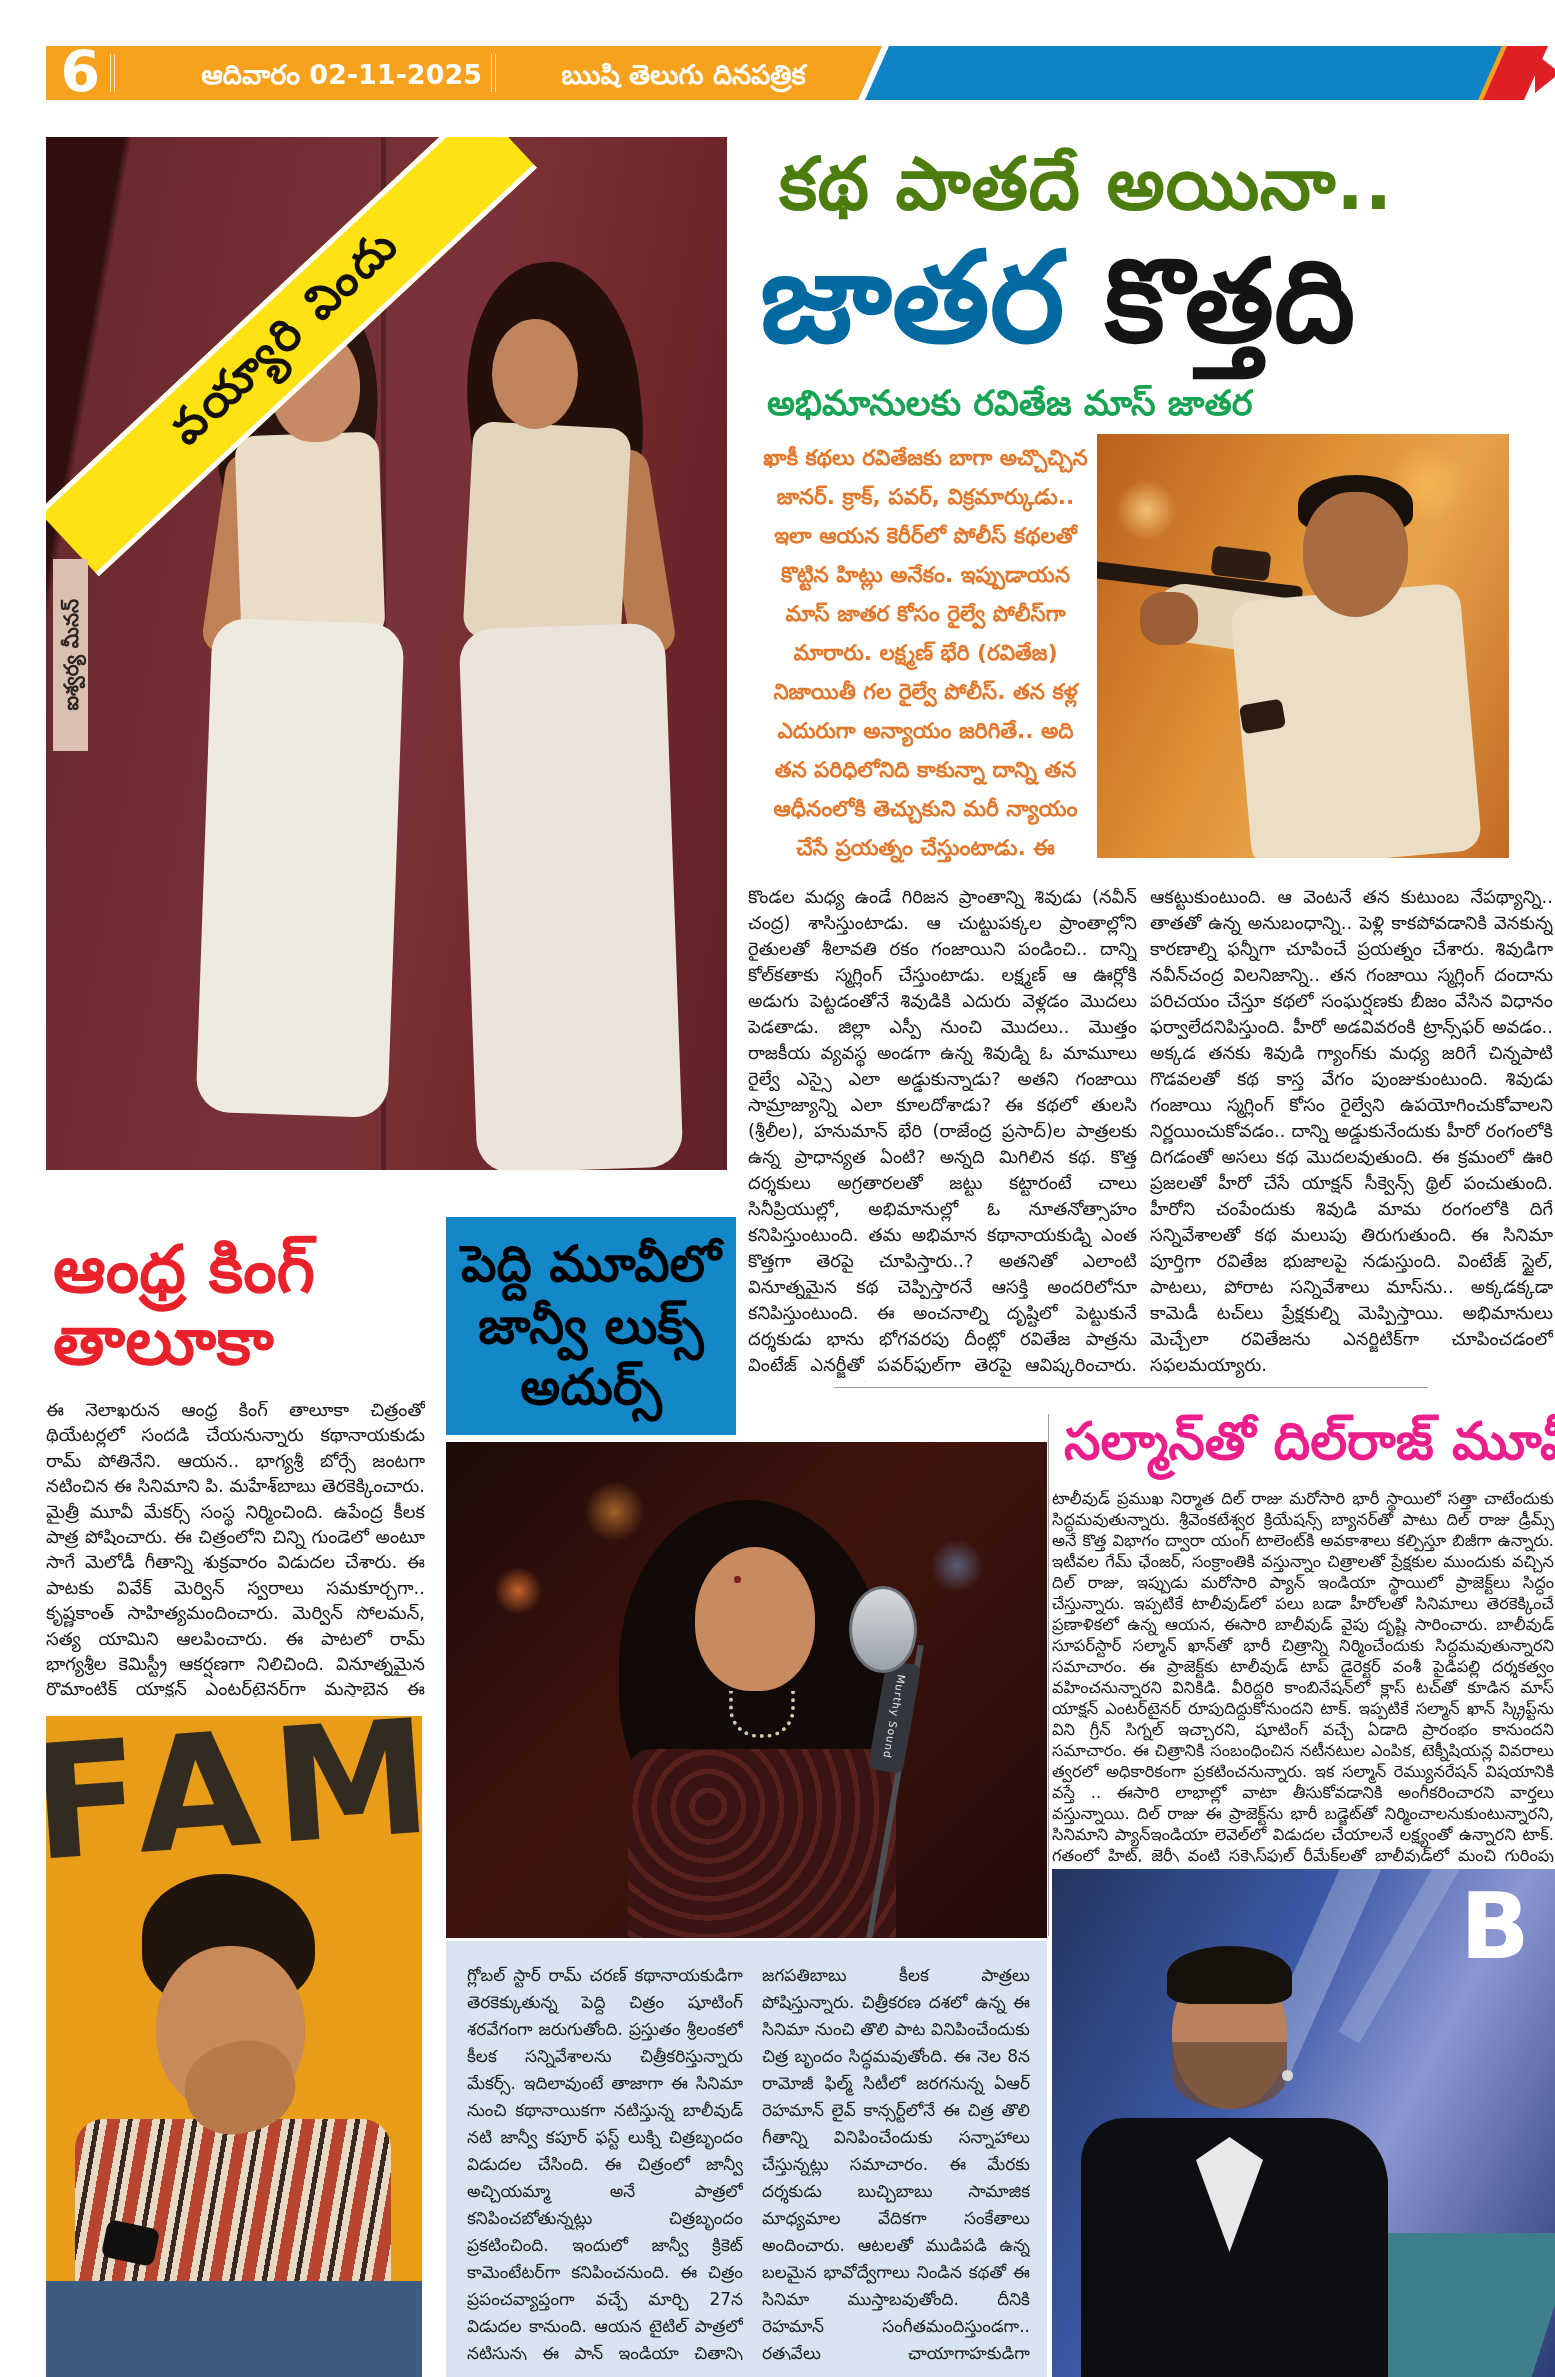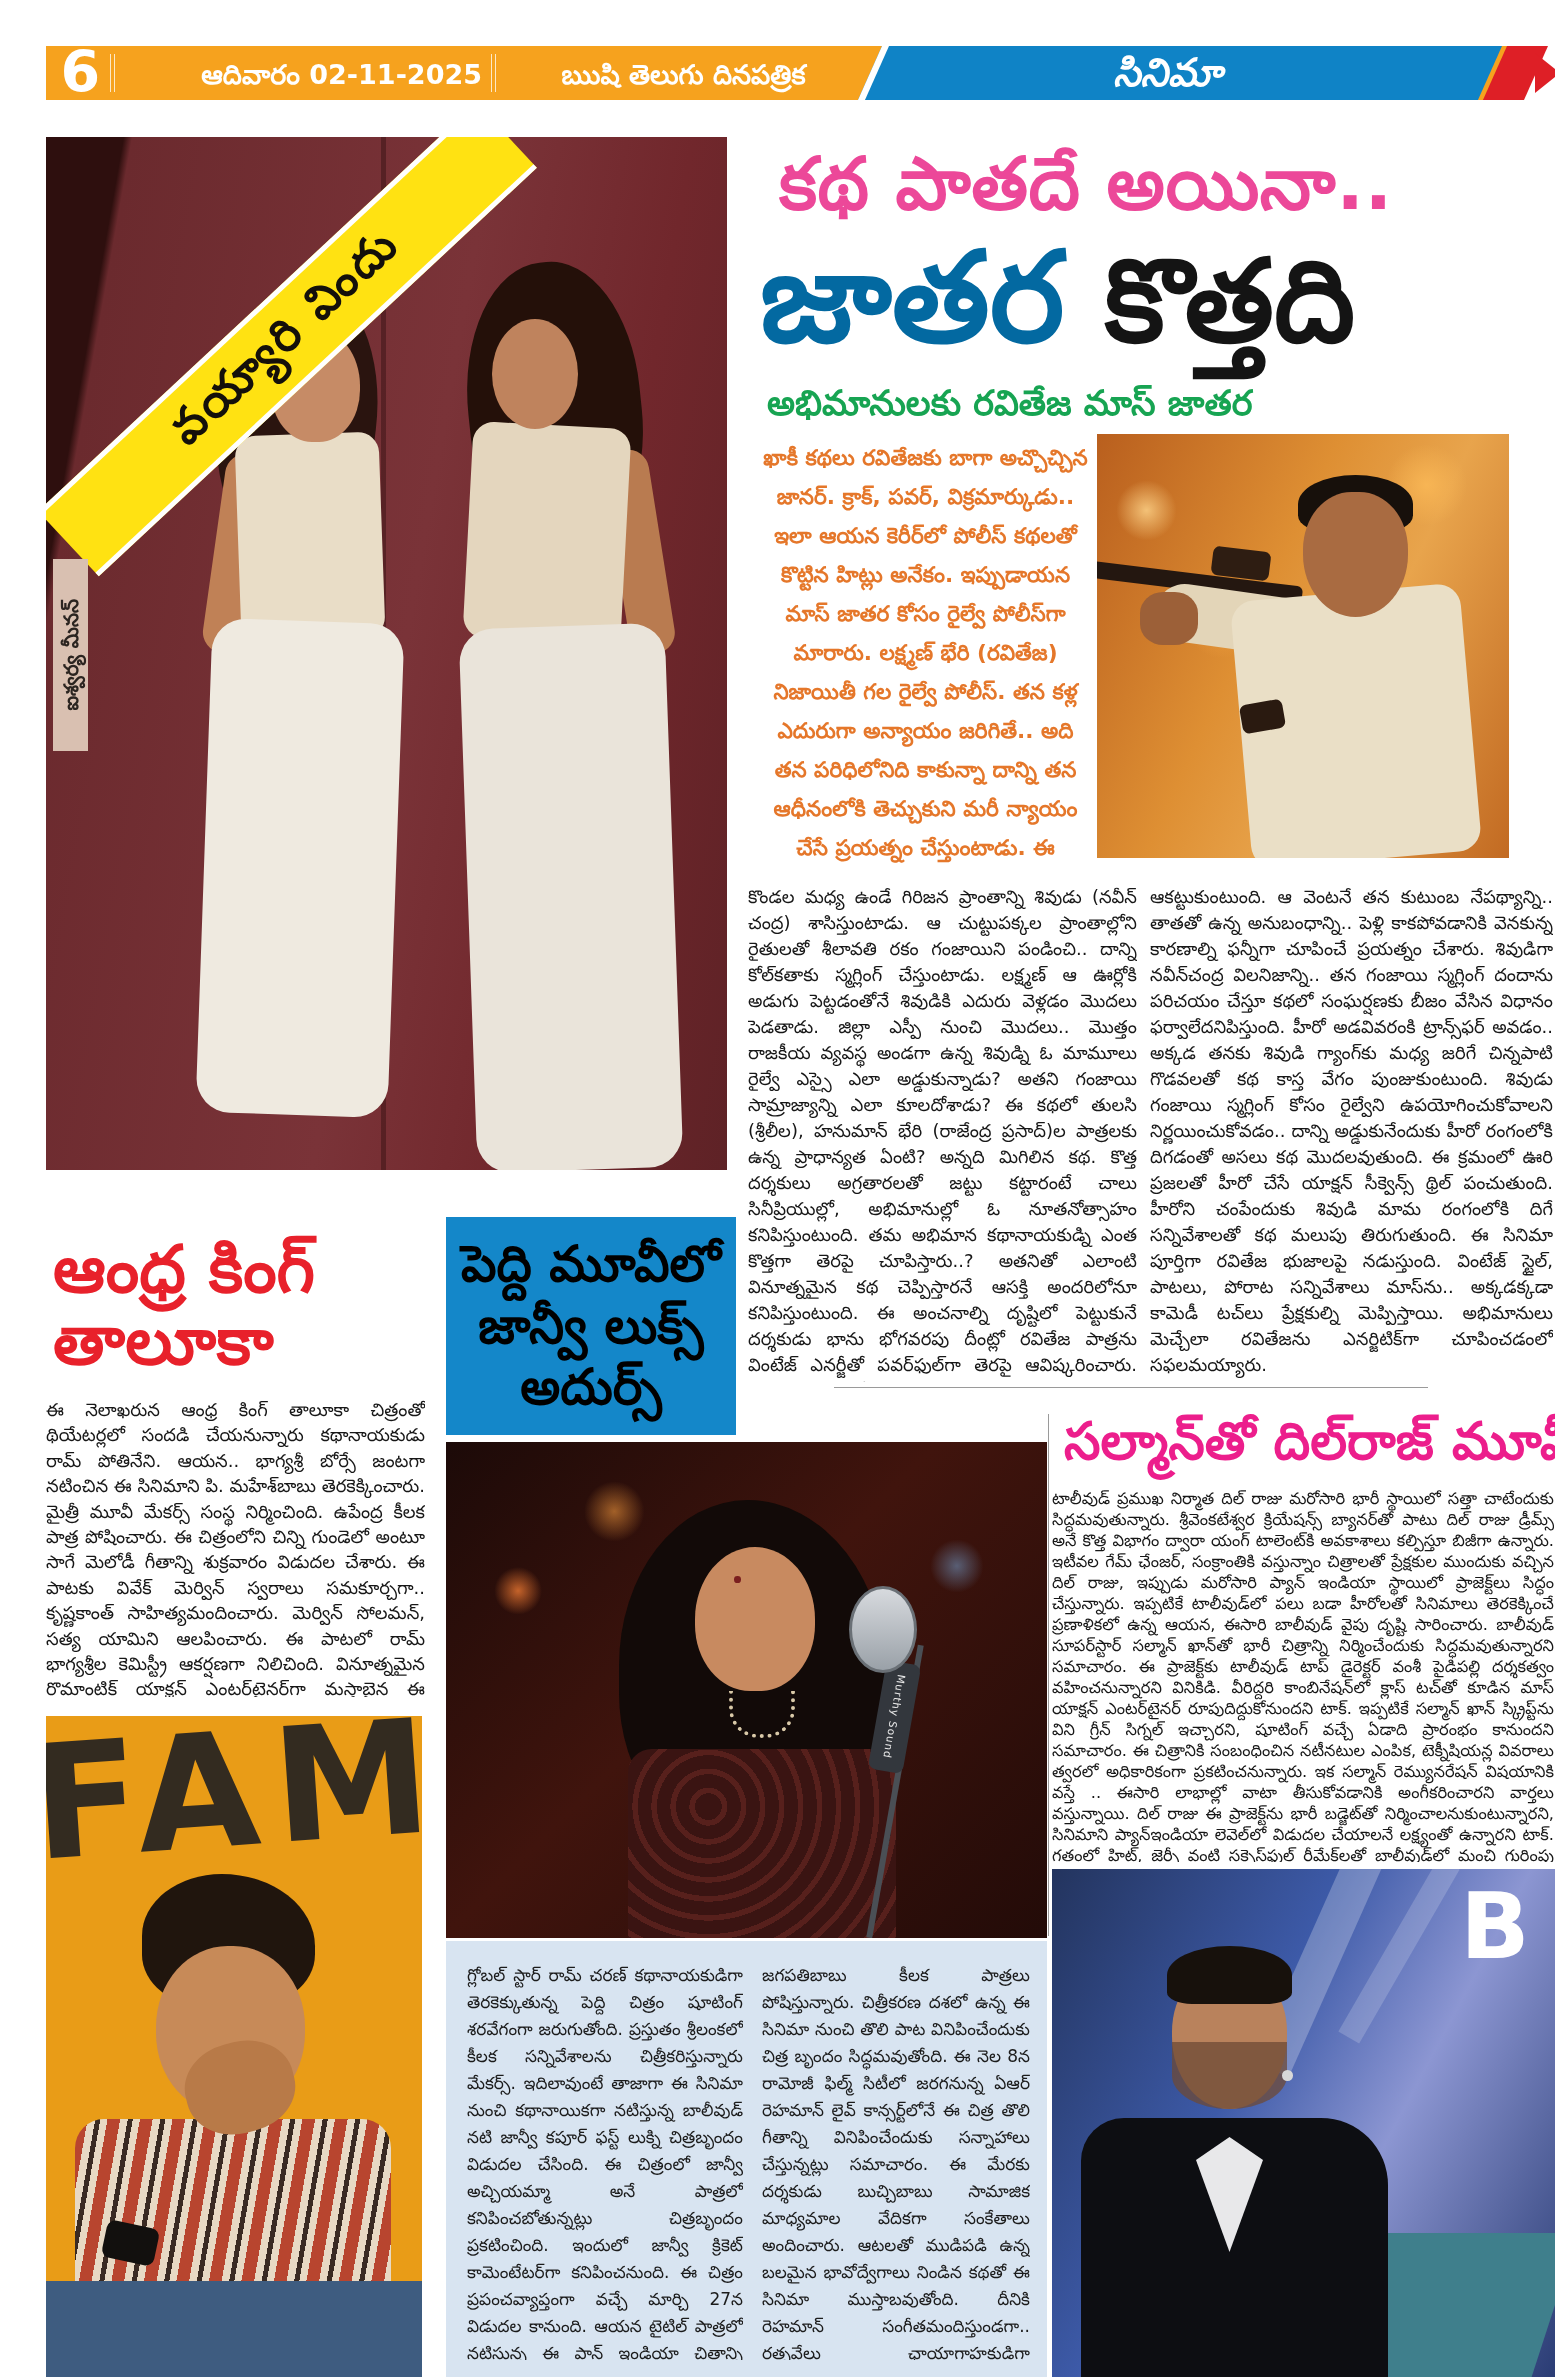--- a/index.html
+++ b/index.html
@@ -35,21 +35,21 @@
   .gB-pants{left:422px;top:489px;width:206px;height:544px;background:#EAE4DA;border-radius:34px;transform:rotate(-2deg);}
   .ribbon{left:-58px;top:158px;width:599px;height:79px;background:#FFE212;
      border-top:5.8px solid #fff;border-bottom:5.8px solid #fff;
      transform:rotate(-43deg);transform-origin:center;
      display:flex;align-items:center;justify-content:center;
      font-size:46px;font-weight:bold;color:#14100a;letter-spacing:2.9px;white-space:nowrap;}
   .lead-cap{left:6.7px;top:422px;width:35px;height:192px;background:#D9C0B1;
      display:flex;align-items:center;justify-content:center;}
   .lead-cap span{writing-mode:vertical-rl;transform:rotate(180deg);font-size:20px;font-weight:bold;color:#2b2420;white-space:nowrap;}
   
-  .hl-top{left:779px;top:141px;width:748px;font-size:73px;font-weight:800;color:#ec4899;letter-spacing:0.5px;}
+  .hl-top{left:779px;top:141px;width:748px;font-size:73px;font-weight:800;color:#4d7c0f;letter-spacing:0.5px;}
   .hl-main{left:760px;top:224px;width:767px;white-space:nowrap;}
   .hl-red{font-size:126px;font-weight:800;color:#0369a1;}
   .hl-black{font-size:115px;font-weight:800;color:#141414;}
   .hl-sub{left:767px;top:383px;width:748px;font-size:35px;font-weight:bold;color:#17A452;}
   .lead-intro{left:760px;top:438px;width:331px;height:434px;overflow:hidden;
      text-align:center;font-size:21.6px;line-height:39px;font-weight:bold;color:#E5772A;}
   
   .ravi-photo{left:1097px;top:434px;width:412px;height:424px;overflow:hidden;
      background:
        radial-gradient(43px 43px at 12% 18%,rgba(255,214,140,.8),rgba(255,214,140,0) 70%),
@@ -136,21 +136,20 @@
   <div class="abs pageno">6</div>
   <div class="abs mh-div d1a"></div>
   <div class="abs mh-div d1b"></div>
   <div class="abs mh-date">ఆదివారం 02-11-2025</div>
   <div class="abs mh-div d2a"></div>
   <div class="abs mh-div d2b"></div>
   <div class="abs mh-paper">ఋషి తెలుగు దినపత్రిక</div>
   <div class="abs mh-blue"></div>
   <div class="abs mh-red"></div>
   <div class="abs mh-redtip"></div>
-  <div class="abs mh-section">సినిమా</div>
 </div>
 
 <div class="abs lead-photo">
   <div class="abs mirror-line"></div>
   <div class="abs gA-hair"></div>
   <div class="abs gA-arm"></div>
   <div class="abs gA-top"></div>
   <div class="abs gA-face"></div>
   <div class="abs gA-pants"></div>
   <div class="abs gB-hair"></div>

